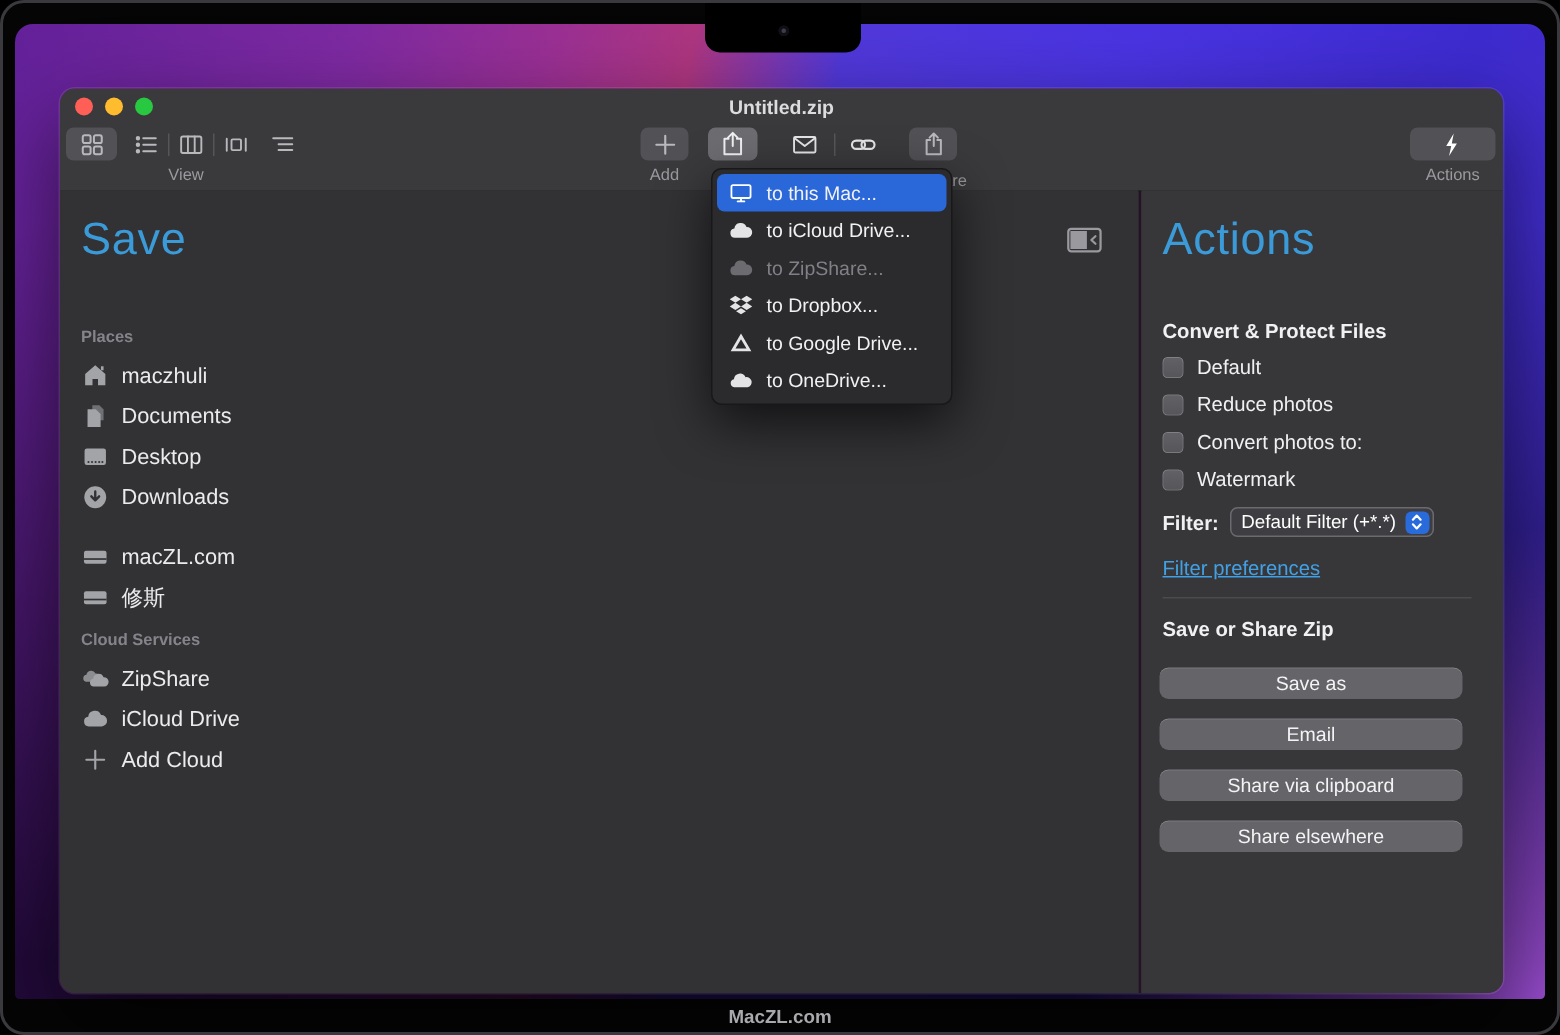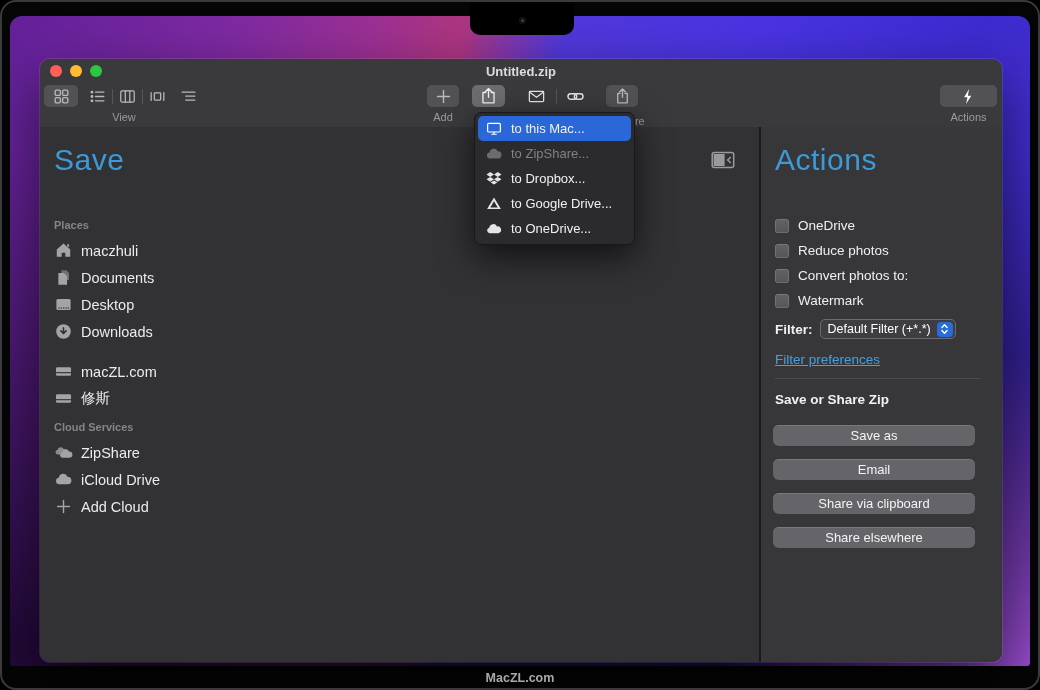--- a/index.html
+++ b/index.html
@@ -328,24 +328,25 @@
                 <span>Add Cloud</span>
               </div>
             </div>
           </div>
       </div>
       <div class="panel-divider"></div>
 
       <div class="actions-panel">
         <div class="panel-title">Actions</div>
         <div class="ap-flow">
+          <div class="ap-heading">Convert &amp; Protect Files</div>
           <div class="cb-rows" id="cb-rows">
               <div class="checkbox-row">
                 <span class="checkbox"></span>
-                <span>OneDrive</span>
+                <span>Default</span>
               </div>
               <div class="checkbox-row">
                 <span class="checkbox"></span>
                 <span>Reduce photos</span>
               </div>
               <div class="checkbox-row">
                 <span class="checkbox"></span>
                 <span>Convert photos to:</span>
               </div>
               <div class="checkbox-row">
@@ -381,20 +382,28 @@
   <div class="share-menu" id="share-menu">
       <div class="menu-item selected">
         <span style="display: flex;">
           <svg viewBox="0 0 24 24" fill="none" stroke="currentColor" stroke-linecap="round" stroke-linejoin="round" stroke-width="1.6" style="height: 18px; width: 18px;">
             <rect x="3.5" y="4.5" width="17" height="11.5" rx="1.5"></rect>
             <path d="M12 16v3M9 19h6"></path>
           </svg>
         </span>
         <span>to this Mac...</span>
       </div>
+      <div class="menu-item">
+        <span style="display: flex;">
+          <svg viewBox="0 0 24 24" fill="currentColor" style="height: 18px; width: 18px;">
+            <path d="M6.6 18a4.1 4.1 0 0 1-.5-8.16A5.6 5.6 0 0 1 16.9 8.4 4.3 4.3 0 0 1 17.4 18z"></path>
+          </svg>
+        </span>
+        <span>to iCloud Drive...</span>
+      </div>
       <div class="menu-item disabled">
         <span style="display: flex;">
           <svg viewBox="0 0 24 24" fill="currentColor" style="height: 18px; width: 18px;">
             <path d="M6.6 18a4.1 4.1 0 0 1-.5-8.16A5.6 5.6 0 0 1 16.9 8.4 4.3 4.3 0 0 1 17.4 18z"></path>
           </svg>
         </span>
         <span>to ZipShare...</span>
       </div>
       <div class="menu-item">
         <span style="display: flex;">

